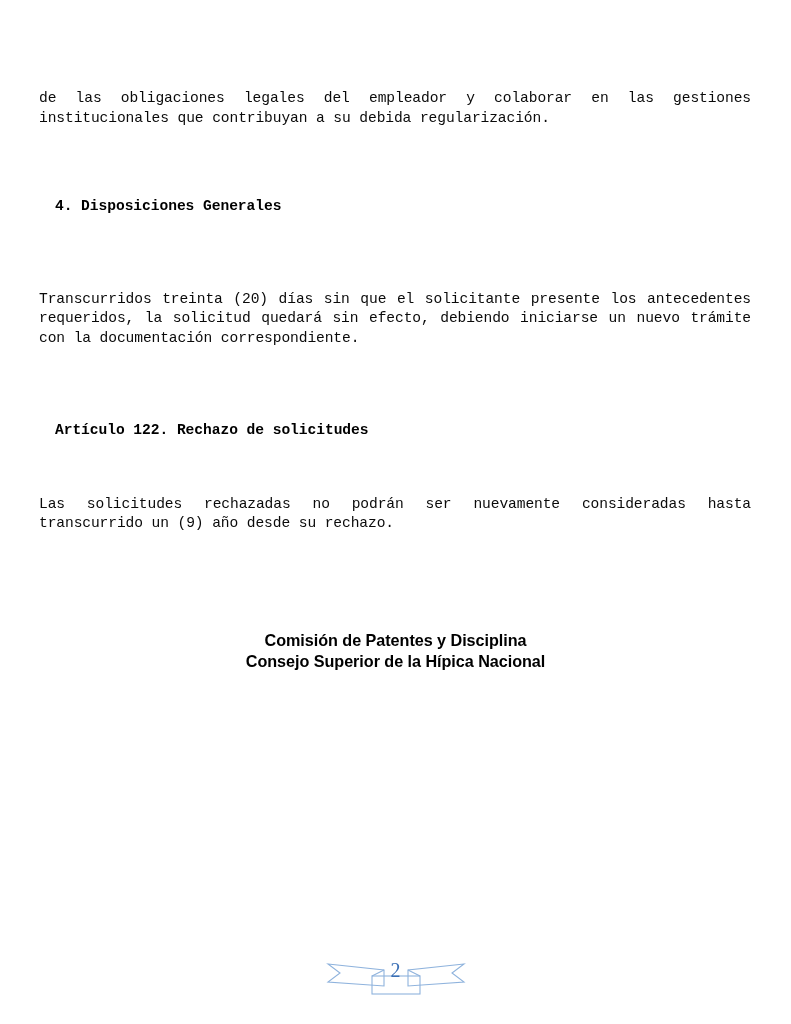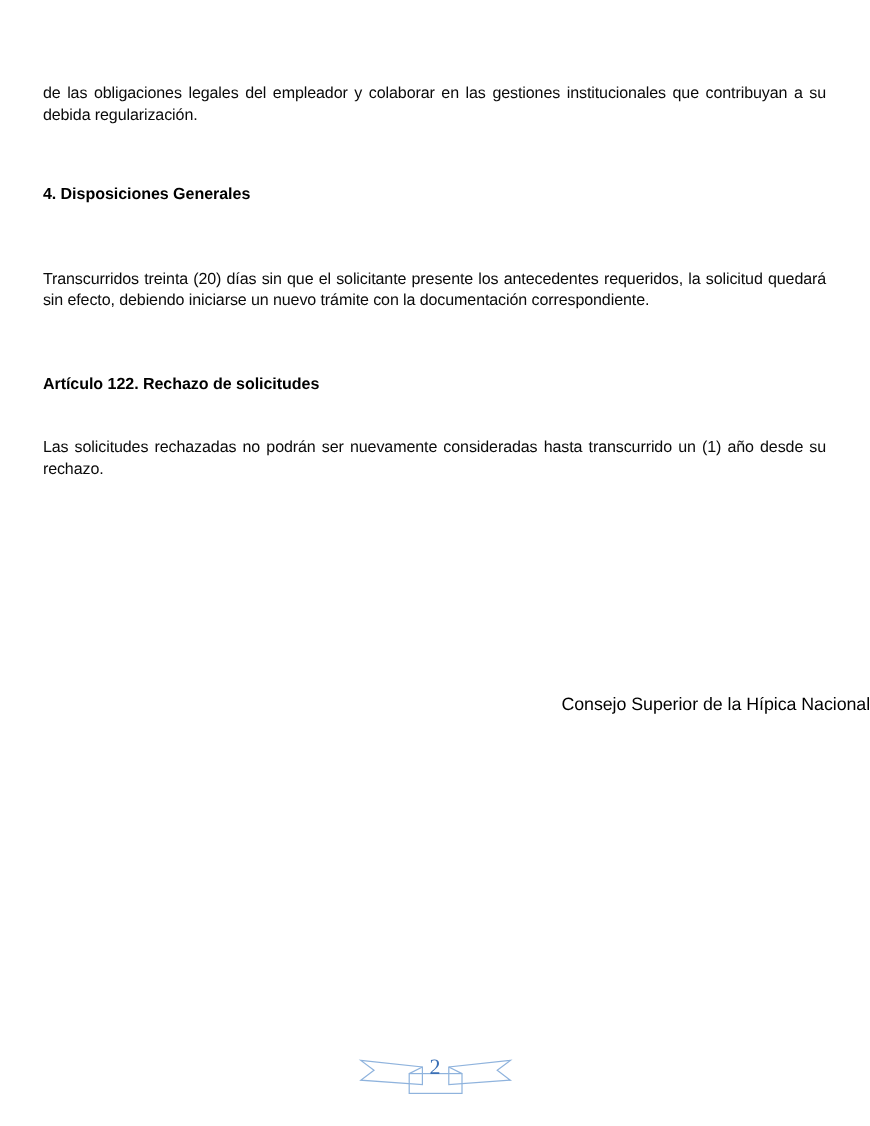--- a/index.html
+++ b/index.html
@@ -18,36 +18,37 @@
 
   .page {
     position: absolute;
     inset: 0;
     background: #ffffff;
   }
 
   .content {
     position: absolute;
     left: 39px;
-    top: 76px;
+    top: 89px;
     width: 712px;
+    font-family: Liberation Mono, monospace;
   }
 
   p.body-text {
     margin: 0;
     font-size: 14.6px;
     line-height: 19.5px;
     text-align: justify;
     text-justify: inter-word;
     color: #0a0a0a;
     letter-spacing: -0.1px;
   }
 
   h2.heading {
-    margin: 0;
+    margin: 16px;
     font-size: 14.6px;
     line-height: 19.5px;
     font-weight: bold;
     color: #000000;
     letter-spacing: -0.05px;
   }
 
   .gap-sm { height: 19px; }
   .gap-lg { height: 53px; }
   .gap-xl { height: 57px; }
@@ -64,24 +65,23 @@
     font-size: 16.2px;
     line-height: 21px;
     font-weight: bold;
     letter-spacing: -0.05px;
     color: #000000;
   }
   .signature .sig-line-2 {
     display: block;
     font-size: 16.2px;
     line-height: 21px;
-    font-weight: normal;
+    font-weight: bold;
     letter-spacing: -0.05px;
     color: #000000;
-    text-align: right;
   }
 
   
   .page-number-banner {
     position: absolute;
     left: 50%;
     transform: translateX(-50%);
     top: 952px;
     width: 160px;
     height: 48px;
@@ -128,26 +128,27 @@
 
     <div class="gap-xl"></div>
 
     <h2 class="heading">Artículo 122. Rechazo de solicitudes</h2>
 
     <div class="gap-sm"></div>
 
 
     <div class="gap-sm"></div>
 
-    <p class="body-text">Las solicitudes rechazadas no podrán ser nuevamente consideradas hasta transcurrido un (1) año desde su rechazo.</p>
+    <p class="body-text">Las solicitudes rechazadas no podrán ser nuevamente consideradas hasta transcurrido un (9) año desde su rechazo.</p>
 
 
   </div>
 
   <div class="signature">
+    <span class="sig-line-1">Comisión de Patentes y Disciplina</span>
     <span class="sig-line-2">Consejo Superior de la Hípica Nacional</span>
   </div>
 
   <div class="page-number-banner">
     <svg viewBox="0 0 160 48" xmlns="http://www.w3.org/2000/svg">
       <g fill="none" stroke="#8fb3dd" stroke-width="1.1" stroke-linejoin="miter">
 
         <path d="M 12 12 L 68 18 L 68 34 L 12 30 L 24 21 Z"></path>
 
         <path d="M 148 12 L 92 18 L 92 34 L 148 30 L 136 21 Z"></path>

